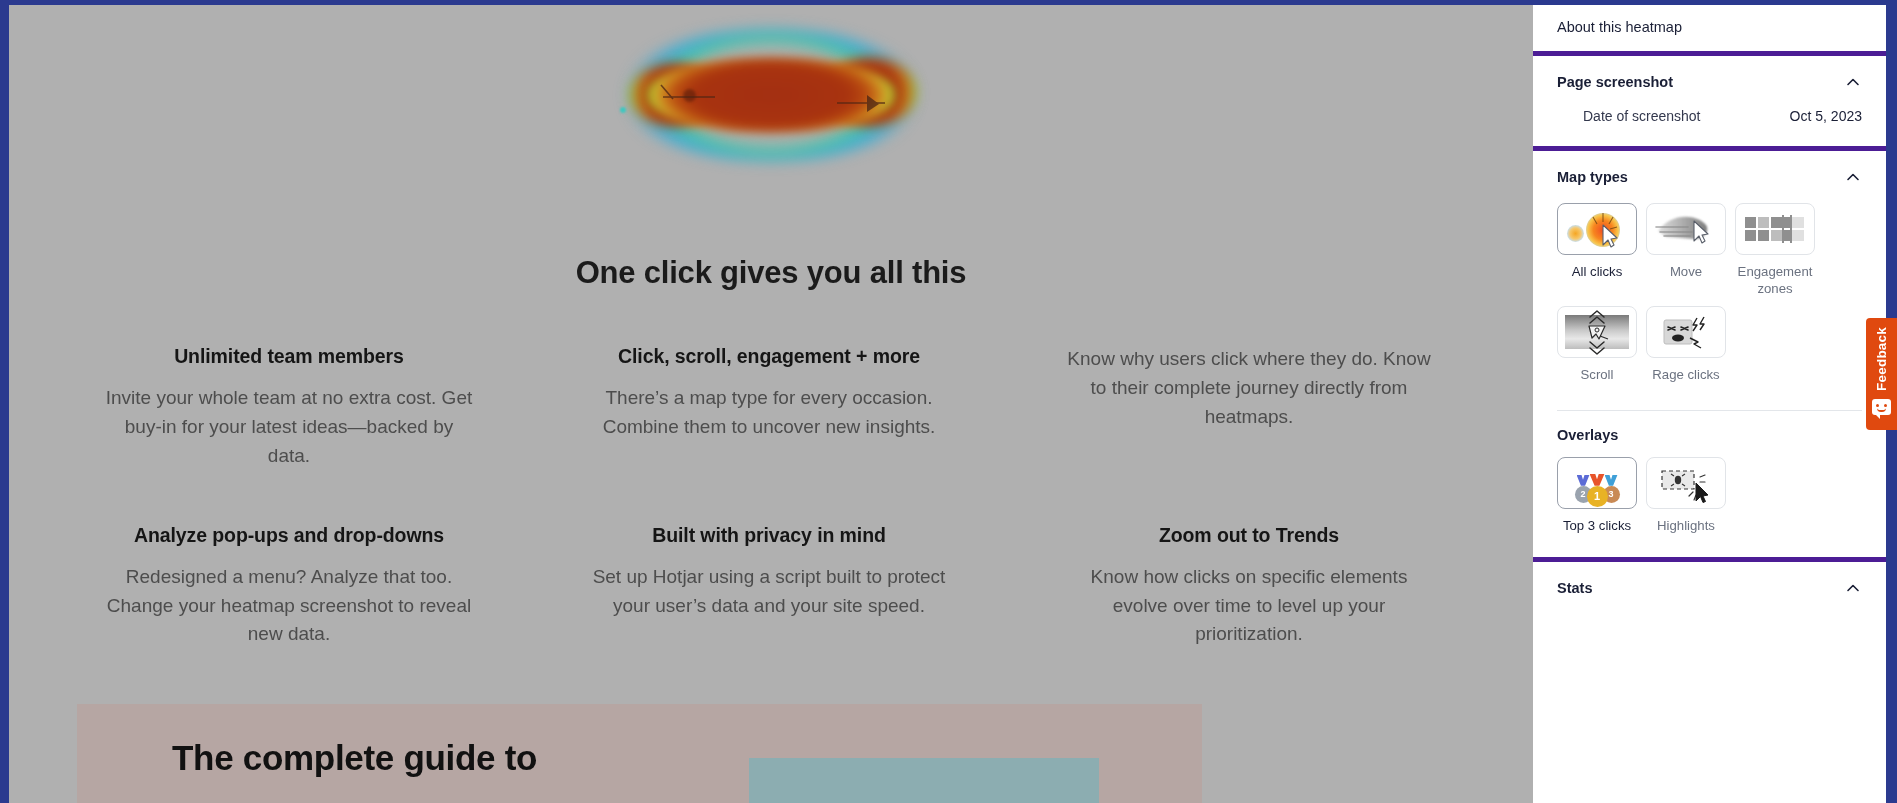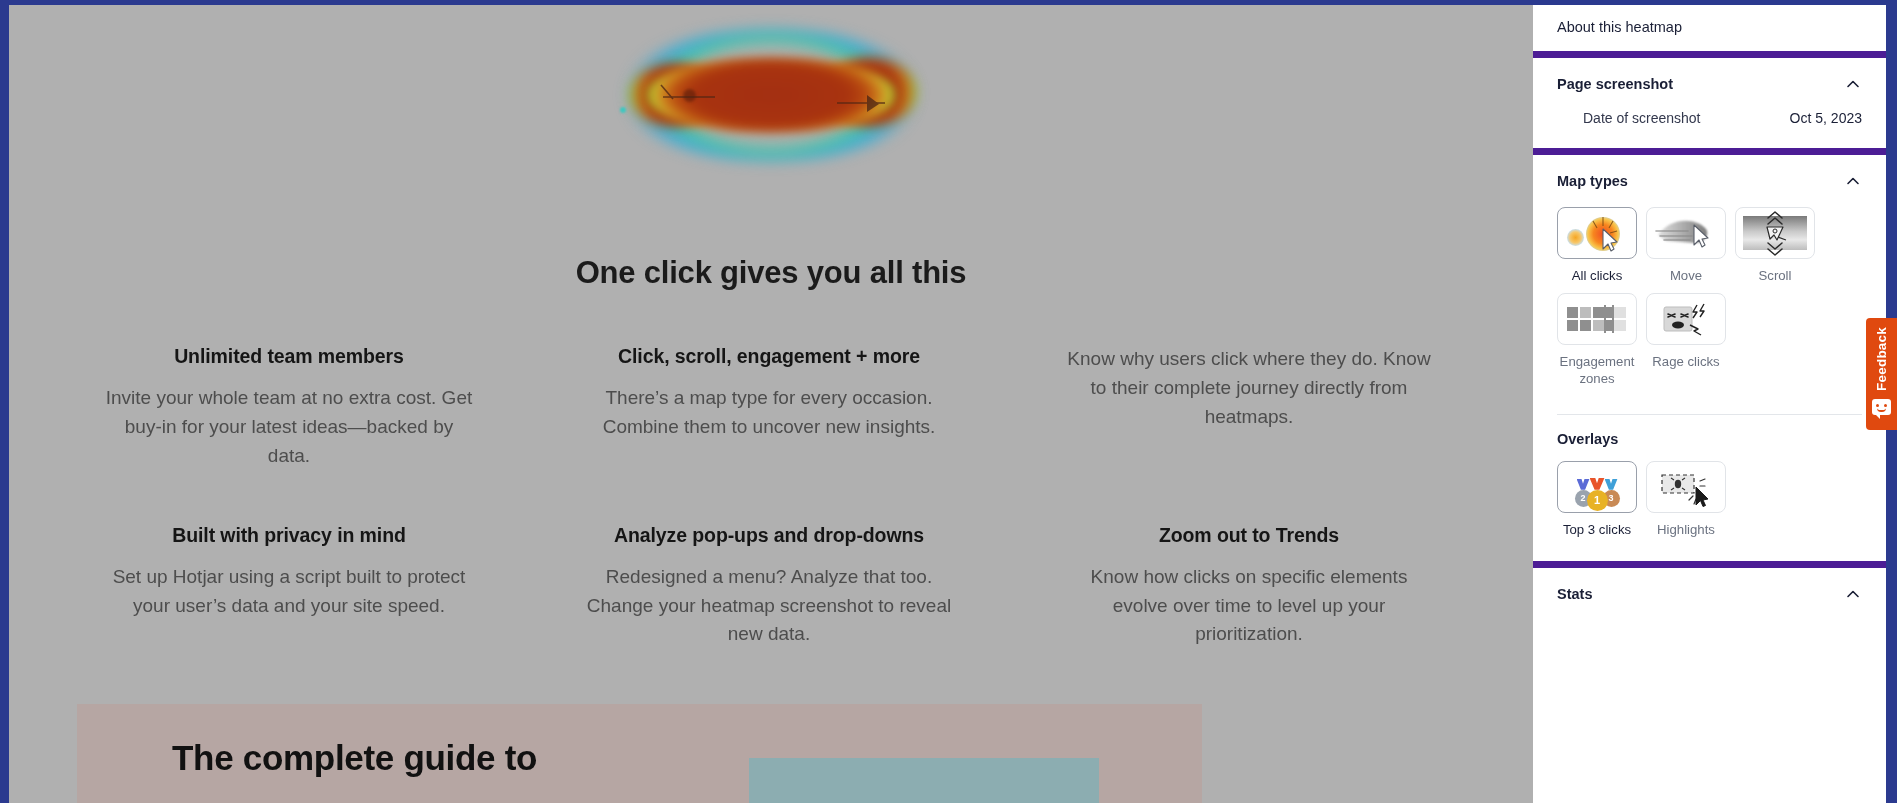--- a/index.html
+++ b/index.html
@@ -135,21 +135,21 @@
 
   
   #sidebar {
     position: absolute;
     right: 11px; top: 5px;
     width: 353px; height: 798px;
     background: #ffffff;
     overflow: hidden;
     font-size: 14px;
   }
-  .sb-section { border-bottom: 7px solid #4c1d95; }
+  .sb-section { border-bottom: 5px solid #4c1d95; }
   .sb-section.no-border { border-bottom: none; }
 
   .sb-head {
     display: flex; align-items: center; justify-content: space-between;
     padding: 17px 24px 17px 24px;
     cursor: default;
   }
   .sb-head .title {
     font-size: 14.5px; font-weight: 700; color: #1a1f36;
   }
@@ -334,26 +334,26 @@
         <div class="feature-desc">Invite your whole team at no extra cost. Get buy-in for your latest ideas—backed by data.</div>
       </div>
       <div class="feature">
         <div class="feature-title">Click, scroll, engagement + more</div>
         <div class="feature-desc">There’s a map type for every occasion. Combine them to uncover new insights.</div>
       </div>
       <div class="feature">
         <div class="feature-desc">Know why users click where they do. Know to their complete journey directly from heatmaps.</div>
       </div>
       <div class="feature">
+        <div class="feature-title">Analyze pop-ups and drop-downs</div>
+        <div class="feature-desc">Redesigned a menu? Analyze that too. Change your heatmap screenshot to reveal new data.</div>
+      </div>
+      <div class="feature">
         <div class="feature-title">Built with privacy in mind</div>
         <div class="feature-desc">Set up Hotjar using a script built to protect your user’s data and your site speed.</div>
-      </div>
-      <div class="feature">
-        <div class="feature-title">Analyze pop-ups and drop-downs</div>
-        <div class="feature-desc">Redesigned a menu? Analyze that too. Change your heatmap screenshot to reveal new data.</div>
       </div>
       <div class="feature">
         <div class="feature-title">Zoom out to Trends</div>
         <div class="feature-desc">Know how clicks on specific elements evolve over time to level up your prioritization.</div>
       </div>
     </div>
 
     <div id="promo-banner">
       <div class="promo-title">The complete guide to</div>
       <div class="promo-card"></div>
@@ -433,56 +433,56 @@
                   </g>
                   <path d="M46 16 L46 36 L51 31 L54 38 L57 36 L54 30 L60 29 Z" fill="#ffffff" stroke="#5a5f6a" stroke-width="1.1" stroke-linejoin="round"></path>
                 </svg>
               </div>
             </div>
             <div class="label">Move</div>
           </div>
 
           <div class="tile">
             <div class="thumb">
+              <div class="ico ico-zones">
+                <div class="cell d" style="left:8px;  top:12px; width:11px; height:11px;"></div>
+                <div class="cell" style="left:21px; top:12px; width:11px; height:11px;"></div>
+                <div class="cell d" style="left:34px; top:12px; width:11px; height:11px;"></div>
+                <div class="cell d" style="left:47px; top:12px; width:6px;  height:11px;"></div>
+                <div class="cell l" style="left:55px; top:12px; width:12px; height:11px;"></div>
+                <div class="cell d" style="left:8px;  top:25px; width:11px; height:11px;"></div>
+                <div class="cell d" style="left:21px; top:25px; width:11px; height:11px;"></div>
+                <div class="cell" style="left:34px; top:25px; width:11px; height:11px;"></div>
+                <div class="cell d" style="left:47px; top:25px; width:6px;  height:11px;"></div>
+                <div class="cell l" style="left:55px; top:25px; width:12px; height:11px;"></div>
+                <div class="cell d" style="left:45px; top:10px; width:1.5px; height:28px;"></div>
+                <div class="cell d" style="left:53px; top:10px; width:1.5px; height:28px;"></div>
+              </div>
+            </div>
+            <div class="label">Engagement zones</div>
+          </div>
+
+          <div class="tile">
+            <div class="thumb">
               <div class="ico ico-scroll">
                 <div class="band"></div>
                 <svg viewBox="0 0 76 48">
                   <g stroke="#2b2b2b" stroke-width="1.5" fill="none" stroke-linecap="round" stroke-linejoin="round">
                     <path d="M31 9 L38 3 L45 9"></path>
                     <path d="M31 15 L38 9 L45 15"></path>
                     <path d="M31 34 L38 40 L45 34"></path>
                     <path d="M31 40 L38 46 L45 40"></path>
                   </g>
                   <path d="M30 18 L46 18 L40 31 L37 26 L33 30 Z" fill="#f2f2f2" stroke="#2b2b2b" stroke-width="1.2" stroke-linejoin="round"></path>
                   <circle cx="38" cy="22" r="2" fill="none" stroke="#2b2b2b" stroke-width="1"></circle>
                   <path d="M41 28 L49 31" stroke="#2b2b2b" stroke-width="1.2" fill="none"></path>
                 </svg>
               </div>
             </div>
             <div class="label">Scroll</div>
-          </div>
-
-          <div class="tile">
-            <div class="thumb">
-              <div class="ico ico-zones">
-                <div class="cell d" style="left:8px;  top:12px; width:11px; height:11px;"></div>
-                <div class="cell" style="left:21px; top:12px; width:11px; height:11px;"></div>
-                <div class="cell d" style="left:34px; top:12px; width:11px; height:11px;"></div>
-                <div class="cell d" style="left:47px; top:12px; width:6px;  height:11px;"></div>
-                <div class="cell l" style="left:55px; top:12px; width:12px; height:11px;"></div>
-                <div class="cell d" style="left:8px;  top:25px; width:11px; height:11px;"></div>
-                <div class="cell d" style="left:21px; top:25px; width:11px; height:11px;"></div>
-                <div class="cell" style="left:34px; top:25px; width:11px; height:11px;"></div>
-                <div class="cell d" style="left:47px; top:25px; width:6px;  height:11px;"></div>
-                <div class="cell l" style="left:55px; top:25px; width:12px; height:11px;"></div>
-                <div class="cell d" style="left:45px; top:10px; width:1.5px; height:28px;"></div>
-                <div class="cell d" style="left:53px; top:10px; width:1.5px; height:28px;"></div>
-              </div>
-            </div>
-            <div class="label">Engagement zones</div>
           </div>
 
           <div class="tile">
             <div class="thumb">
               <div class="ico ico-rage">
                 <svg viewBox="0 0 76 48">
                   <rect x="16" y="12" width="28" height="24" rx="2" fill="#d8d8d8" stroke="#bdbdbd"></rect>
                   <path d="M20 19 L27 22 M20 22 L27 19" stroke="#222" stroke-width="1.6" stroke-linecap="round"></path>
                   <path d="M33 19 L40 22 M33 22 L40 19" stroke="#222" stroke-width="1.6" stroke-linecap="round"></path>
                   <ellipse cx="30" cy="30" rx="6" ry="3.4" fill="#222"></ellipse>

